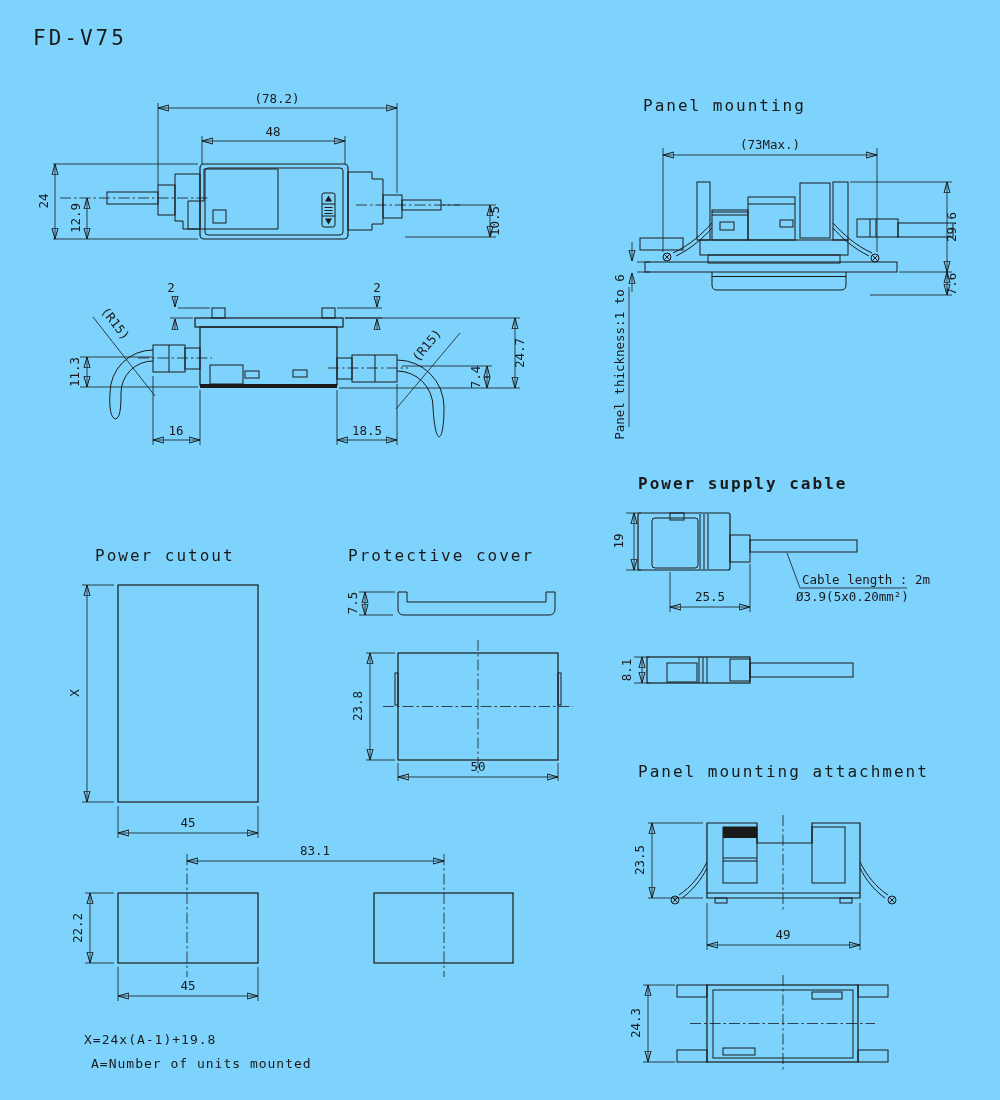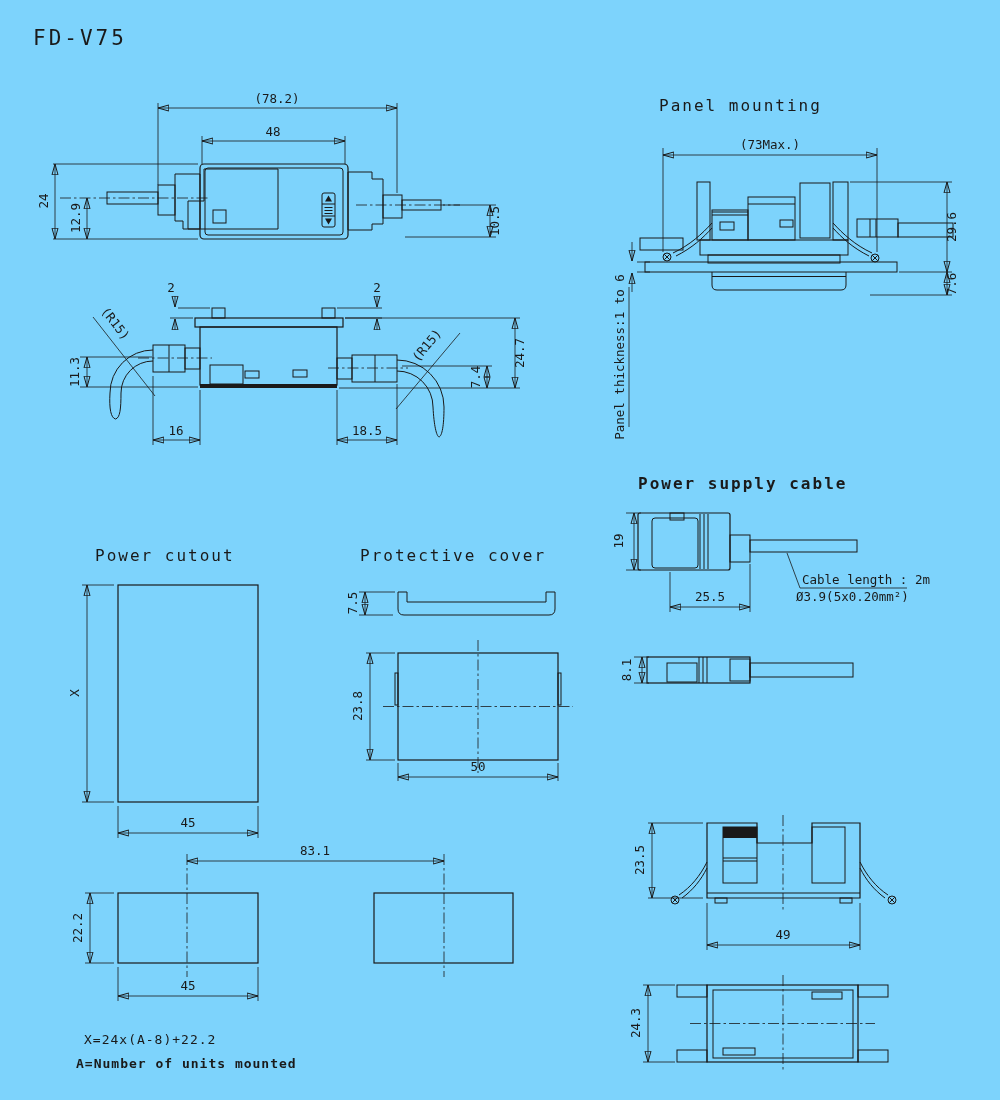--- a/index.html
+++ b/index.html
@@ -168,21 +168,21 @@
       <text class="dt" x="136" y="165" text-anchor="middle">16</text>
     </g>
     <g>
       <line class="d" x1="297" y1="120" x2="297" y2="175"></line>
       <line class="d" x1="357" y1="114" x2="357" y2="175"></line>
       <line class="d" x1="297" y1="170" x2="357" y2="170" marker-start="url(#as)" marker-end="url(#ae)"></line>
       <text class="dt" x="327" y="165" text-anchor="middle">18.5</text>
     </g>
   </svg>
 
-  <div class="abs sec-title" style="left:659px;top:96px;">Panel mounting</div>
+  <div class="abs sec-title" style="left:643px;top:96px;">Panel mounting</div>
   <svg class="abs" style="left:610px;top:130px;" width="390" height="315">
     <g>
       <rect x="87" y="52" width="13" height="58"></rect>
       <rect x="223" y="52" width="15" height="58"></rect>
       <rect x="90" y="110" width="148" height="15"></rect>
       <rect x="98" y="125" width="132" height="8"></rect>
       <rect x="138" y="67" width="47" height="43"></rect>
       <line x1="138" y1="74" x2="185" y2="74"></line>
       <rect x="102" y="80" width="36" height="30"></rect>
       <line class="o" x1="102" y1="82" x2="138" y2="82"></line>
@@ -316,21 +316,21 @@
       <text class="dt" x="27" y="363" text-anchor="middle" transform="rotate(-90 27 363)">22.2</text>
     </g>
     <g>
       <line class="d" x1="63" y1="402" x2="63" y2="436"></line>
       <line class="d" x1="203" y1="402" x2="203" y2="436"></line>
       <line class="d" x1="63" y1="431" x2="203" y2="431" marker-start="url(#as)" marker-end="url(#ae)"></line>
       <text class="dt" x="133" y="425" text-anchor="middle">45</text>
     </g>
   </svg>
 
-  <div class="abs sec-title" style="left:360px;top:546px;">Protective cover</div>
+  <div class="abs sec-title" style="left:348px;top:546px;">Protective cover</div>
   <svg class="abs" style="left:345px;top:565px;" width="250" height="235">
     <g>
       <path d="M53,27 V44 Q53,50 59,50 H204 Q210,50 210,44 V27 H201 V37 H62 V27 Z"></path>
     </g>
     <g>
       <line class="d" x1="14" y1="27" x2="50" y2="27"></line>
       <line class="d" x1="14" y1="50" x2="48" y2="50"></line>
       <line class="d" x1="20" y1="27" x2="20" y2="50" marker-start="url(#as)" marker-end="url(#ae)"></line>
       <text class="dt" x="12" y="38" text-anchor="middle" transform="rotate(-90 12 38)">7.5</text>
     </g>
@@ -348,20 +348,21 @@
       <text class="dt" x="17" y="141" text-anchor="middle" transform="rotate(-90 17 141)">23.8</text>
     </g>
     <g>
       <line class="d" x1="53" y1="198" x2="53" y2="216"></line>
       <line class="d" x1="213" y1="198" x2="213" y2="216"></line>
       <line class="d" x1="53" y1="212" x2="213" y2="212" marker-start="url(#as)" marker-end="url(#ae)"></line>
       <text class="dt" x="133" y="206" text-anchor="middle">50</text>
     </g>
   </svg>
 
+  <div class="abs sec-title" style="left:638px;top:762px;">Panel mounting attachment</div>
   <svg class="abs" style="left:615px;top:790px;" width="385" height="300">
     <g>
       <path class="o" d="M92,33 H142 V53 H197 V33 H245 V108 H92 Z"></path>
       <line x1="92" y1="103" x2="245" y2="103"></line>
       <rect x="108" y="37" width="34" height="56"></rect>
       <rect class="blk" x="108" y="37" width="34" height="11"></rect>
       <line x1="108" y1="68" x2="142" y2="68"></line>
       <line x1="108" y1="71" x2="142" y2="71"></line>
       <rect x="197" y="37" width="33" height="56"></rect>
       <rect x="100" y="108" width="12" height="5"></rect>
@@ -403,16 +404,16 @@
       <line class="cl" x1="168" y1="185" x2="168" y2="282"></line>
     </g>
     <g>
       <line class="d" x1="28" y1="195" x2="60" y2="195"></line>
       <line class="d" x1="28" y1="272" x2="60" y2="272"></line>
       <line class="d" x1="33" y1="195" x2="33" y2="272" marker-start="url(#as)" marker-end="url(#ae)"></line>
       <text class="dt" x="25" y="233" text-anchor="middle" transform="rotate(-90 25 233)">24.3</text>
     </g>
   </svg>
 
-  <div class="abs note" style="left:84px;top:1032px;">X=24x(A-8)+22.2</div>
-  <div class="abs note" style="left:76px;top:1056px;font-weight:bold;">A=Number of units mounted</div>
+  <div class="abs note" style="left:84px;top:1032px;">X=24x(A-1)+19.8</div>
+  <div class="abs note" style="left:91px;top:1056px;">A=Number of units mounted</div>
 
 </div>
 
 </body></html>

